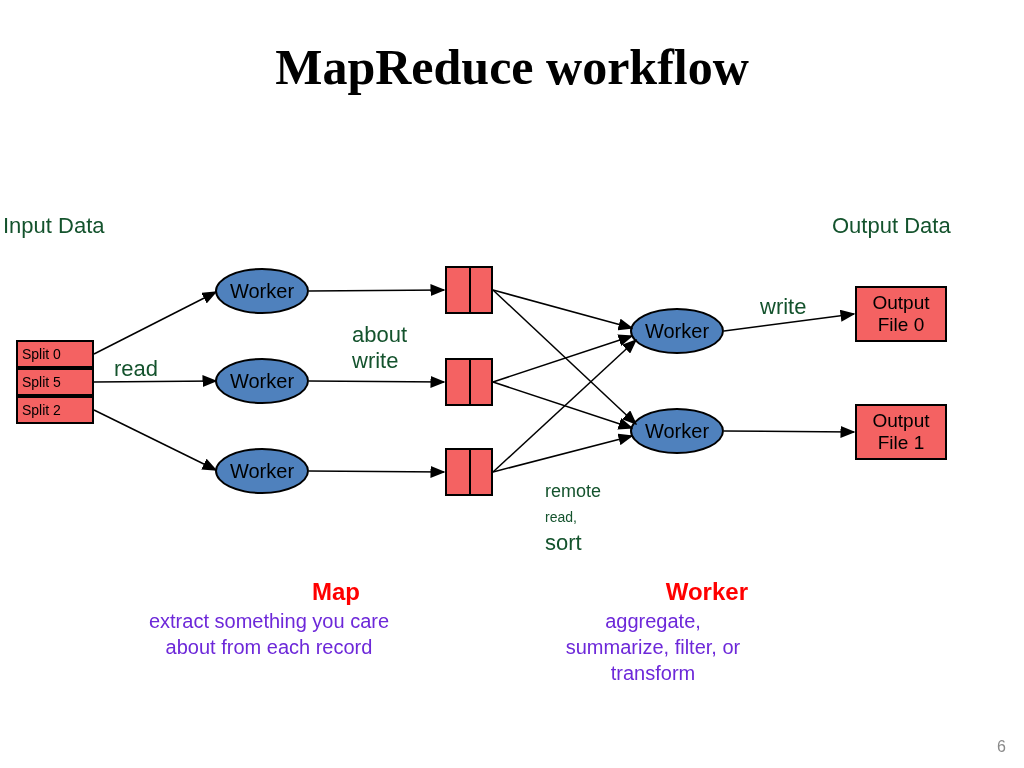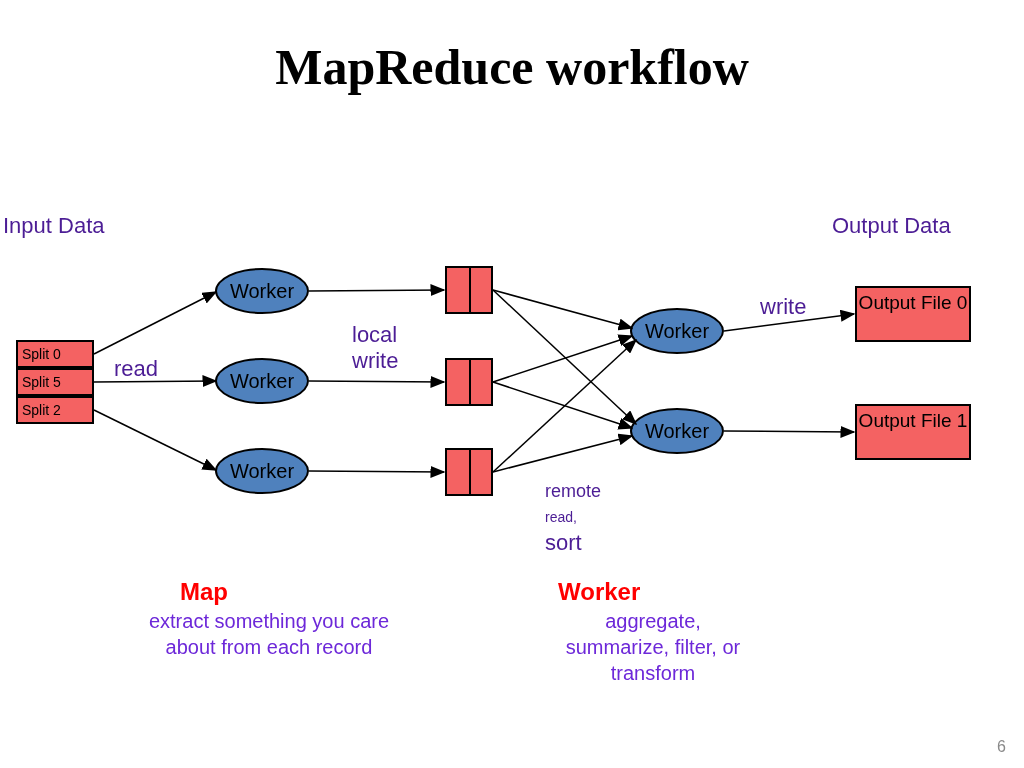--- a/index.html
+++ b/index.html
@@ -18,21 +18,21 @@
     width: 100%;
     text-align: center;
     font-family: Liberation Serif, serif;
     font-weight: 700;
     font-size: 50px;
     color: #000;
   }
   .label {
     position: absolute;
     font-size: 22px;
-    color: #4c1d95;
+    color: #14532d;
   }
   .split {
     position: absolute;
     width: 78px;
     height: 28px;
     background: #f46262;
     border: 2px solid #000;
     box-sizing: border-box;
     font-size: 14px;
     line-height: 24px;
@@ -63,37 +63,37 @@
   .intermediate::after {
     content: "";
     position: absolute;
     left: 50%;
     top: 0;
     bottom: 0;
     border-left: 2px solid #000;
   }
   .outfile {
     position: absolute;
-    width: 116px;
+    width: 92px;
     height: 56px;
     background: #f46262;
     border: 2px solid #000;
     box-sizing: border-box;
     text-align: center;
     font-size: 19px;
     line-height: 22px;
     padding-top: 4px;
     color: #000;
   }
   .phase-title {
     position: absolute;
     color: #f00;
     font-weight: 700;
     font-size: 24px;
-    text-align: left;
+    text-align: right;
   }
   .phase-desc {
     position: absolute;
     color: #6d28d9;
     font-size: 20px;
     text-align: center;
     line-height: 26px;
   }
   .page-num {
     position: absolute;
@@ -122,21 +122,21 @@
 <div class="split" style="left:16px; top:340px;">Split 0</div>
 <div class="split" style="left:16px; top:368px;">Split 5</div>
 <div class="split" style="left:16px; top:396px;">Split 2</div>
 
 <div class="label" style="left:114px; top:356px;">read</div>
 
 <div class="worker" style="left:215px; top:268px;">Worker</div>
 <div class="worker" style="left:215px; top:358px;">Worker</div>
 <div class="worker" style="left:215px; top:448px;">Worker</div>
 
-<div class="label" style="left:352px; top:322px; font-size:22px; line-height:26px;">local</div>
+<div class="label" style="left:352px; top:322px; font-size:22px; line-height:26px;">about</div>
 <div class="label" style="left:352px; top:348px; font-size:22px; line-height:26px;">write</div>
 
 <div class="intermediate" style="left:445px; top:266px;"></div>
 <div class="intermediate" style="left:445px; top:358px;"></div>
 <div class="intermediate" style="left:445px; top:448px;"></div>
 
 <div class="label" style="left:545px; top:478px; font-size:18px; line-height:26px;">remote</div>
 <div class="label" style="left:545px; top:504px; font-size:14px; line-height:26px;">read,</div>
 <div class="label" style="left:545px; top:530px; font-size:22px; line-height:26px;">sort</div>
 

